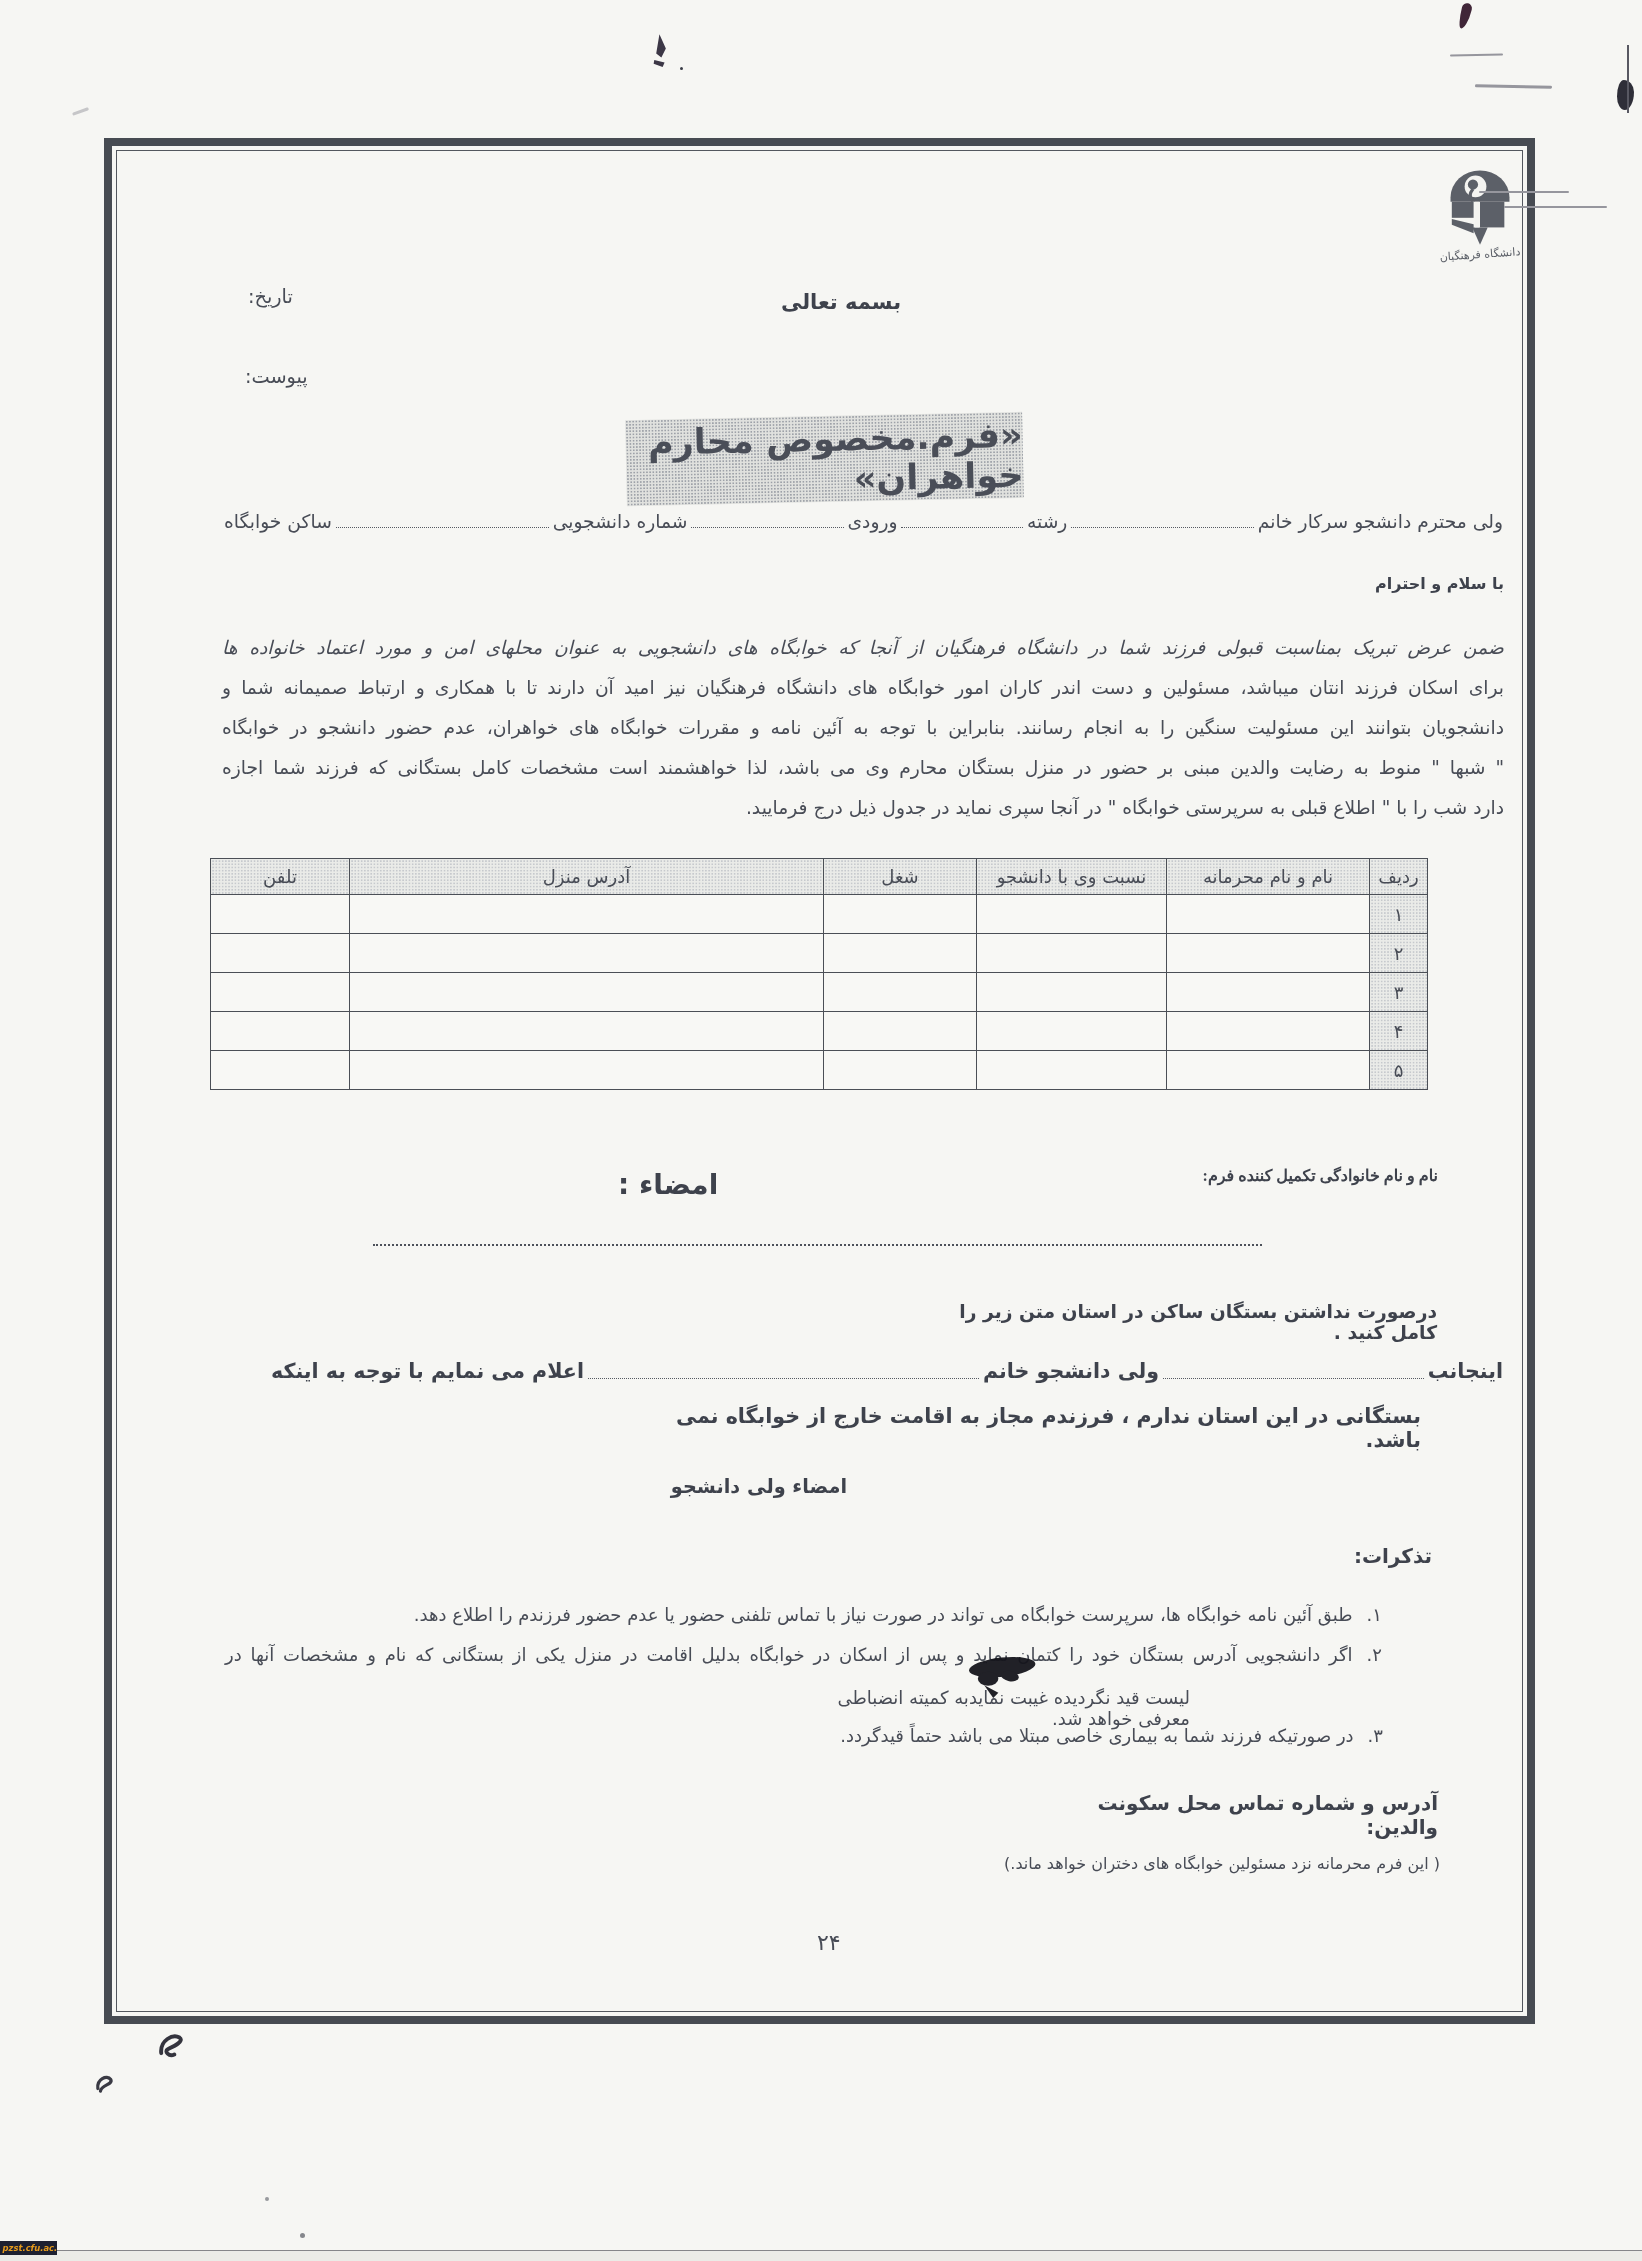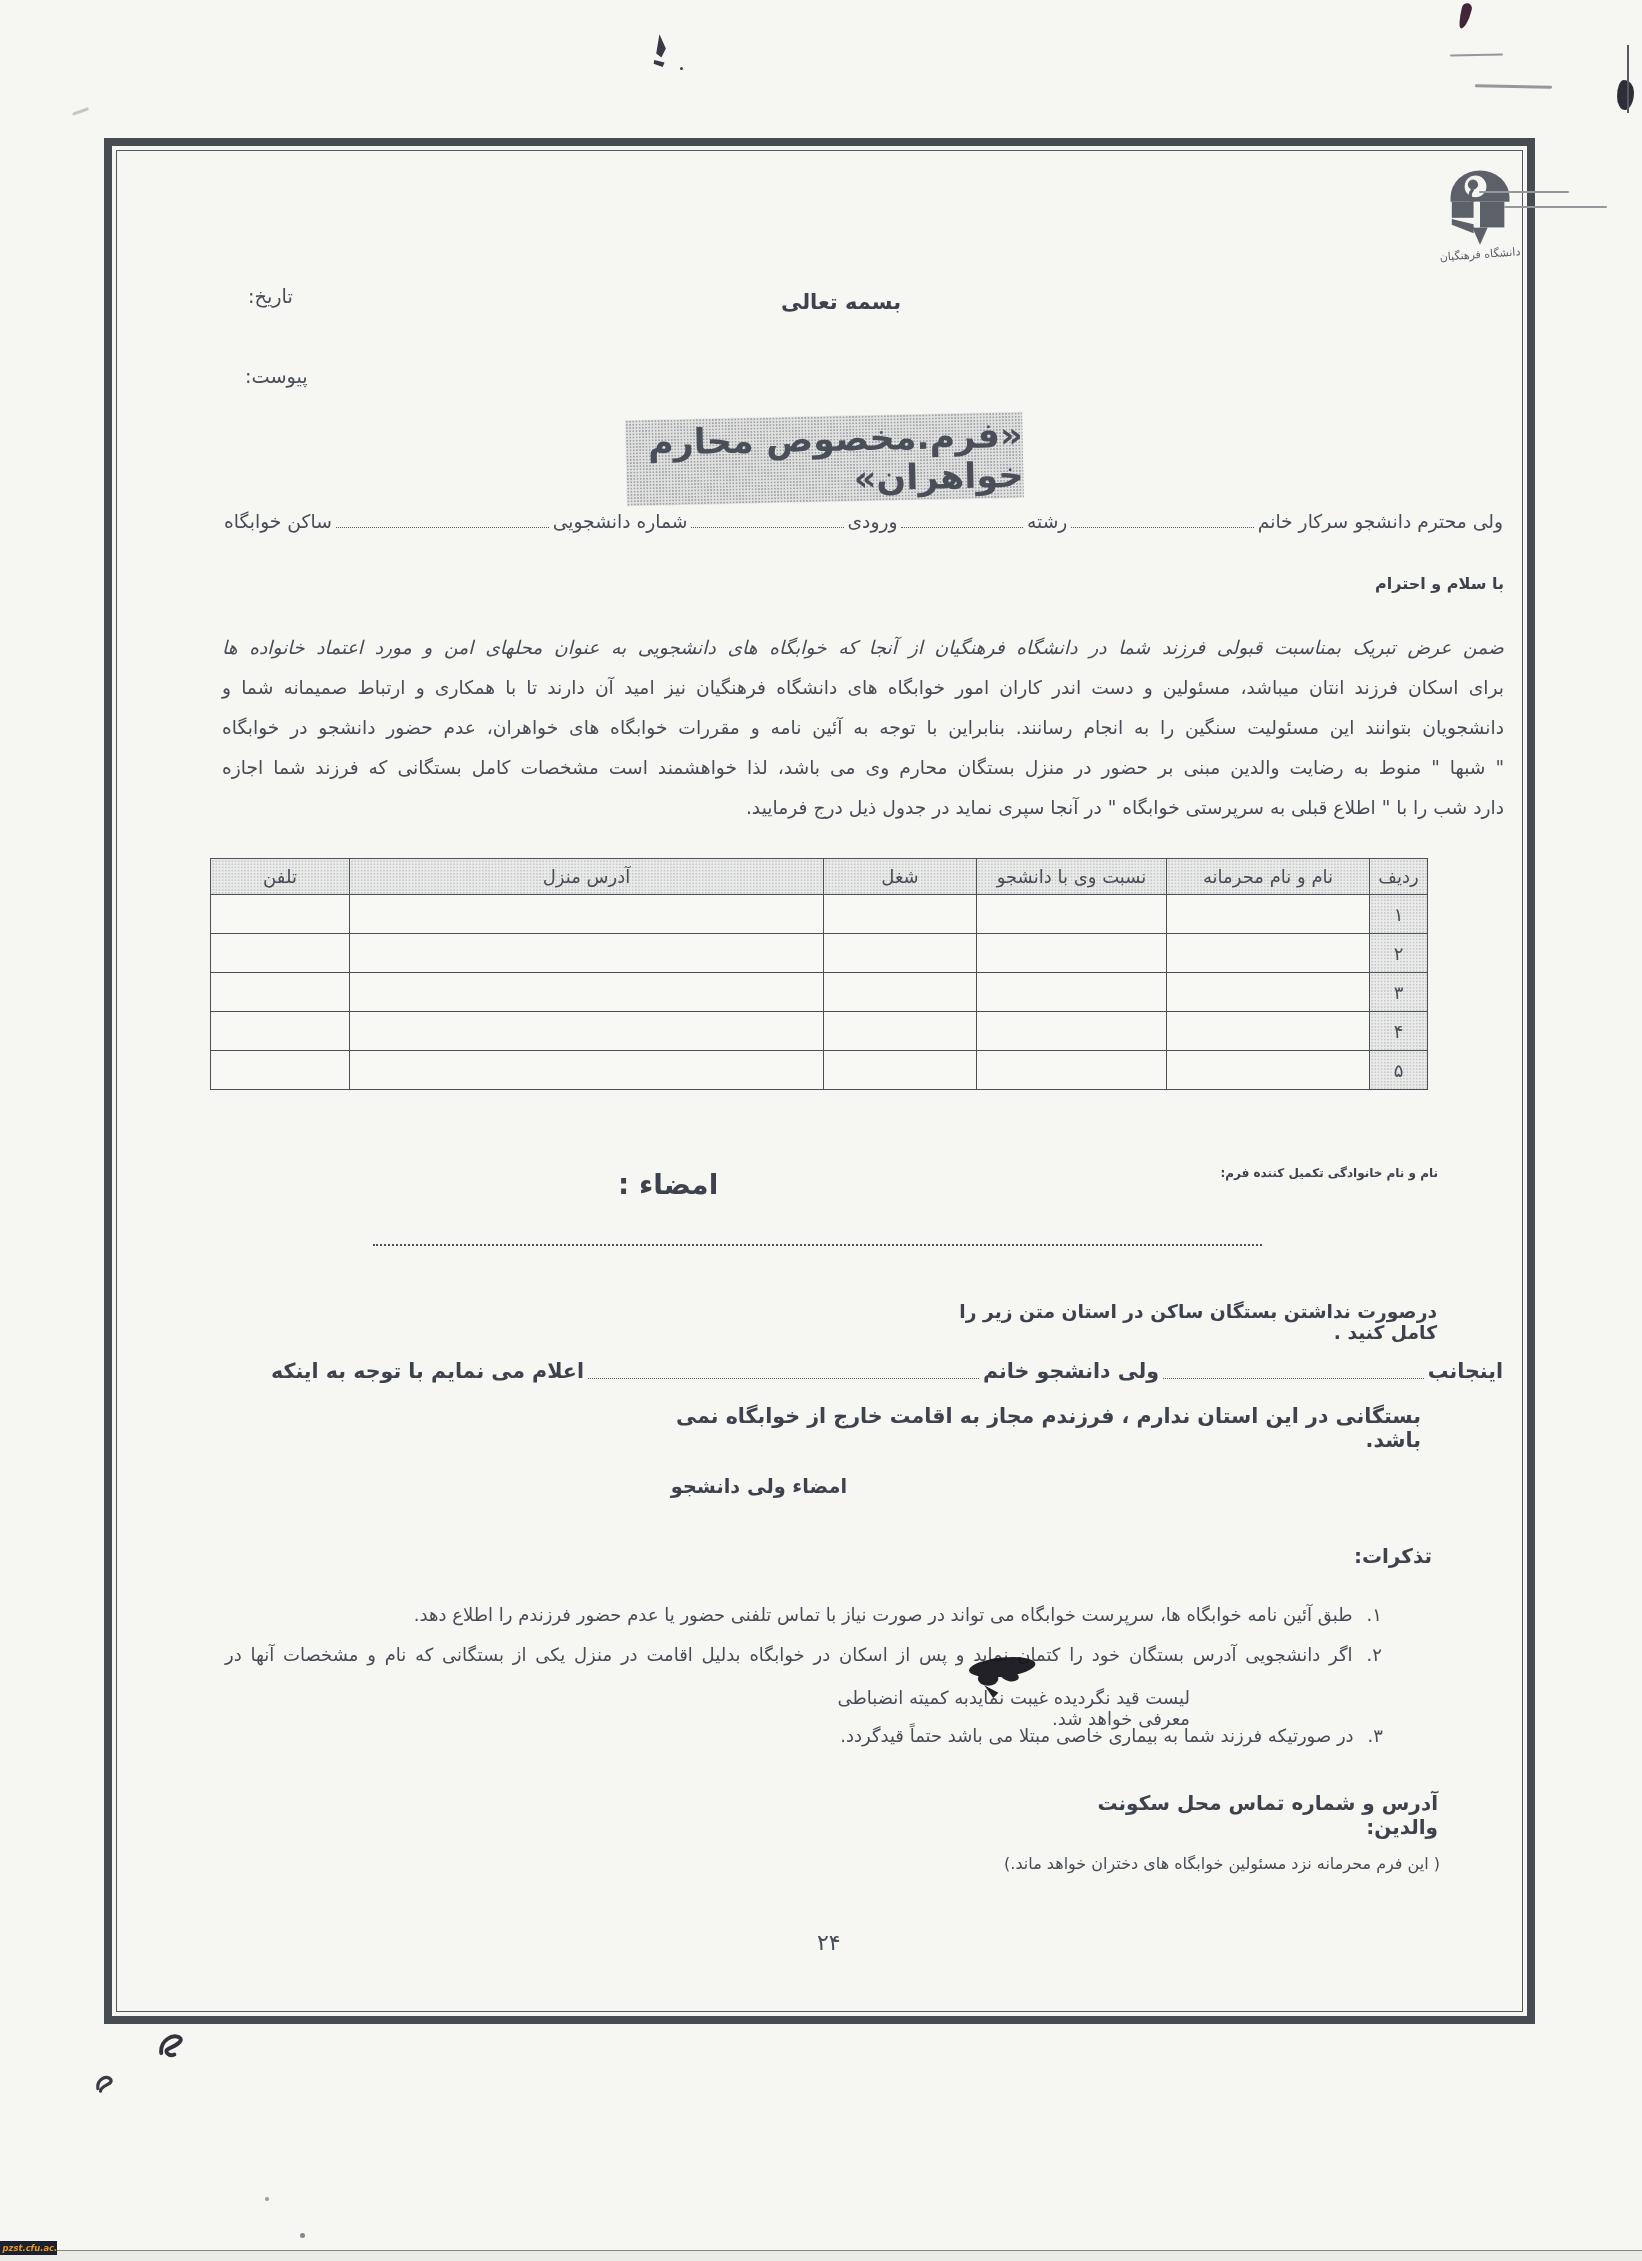--- a/index.html
+++ b/index.html
@@ -169,21 +169,21 @@
       <td></td>
           <td></td>
       <td></td>
           <td></td>
       <td></td>
     </tr>
   </tbody>
     </table>
 </div>
 
-<div class="abs rtl bold" style="left:1031px;top:1166px;width:407px;text-align:right;font-size:12px;">نام و نام خانوادگی تکمیل کننده فرم:</div>
+<div class="abs rtl bold" style="left:1031px;top:1166px;width:407px;text-align:right;font-size:16px;font-family:Liberation Serif, serif;">نام و نام خانوادگی تکمیل کننده فرم:</div>
 <div class="abs rtl bold" style="left:618px;top:1168px;font-size:28px;">امضاء :</div>
 
 <div class="abs dotline" style="left:373px;top:1243px;width:889px;"></div>
 
 <div class="abs rtl txt bold" style="left:928px;top:1301px;width:509px;text-align:right;font-size:18.7px;">درصورت نداشتن بستگان ساکن در استان متن زیر را کامل کنید .</div>
 
 <div class="abs rtl flexline bold" style="left:271px;top:1359px;width:1232px;font-size:20.6px;">
   <span>اینجانب</span>
   <span class="dots" style="flex-grow:2;"></span>
   <span>ولی دانشجو خانم</span>

